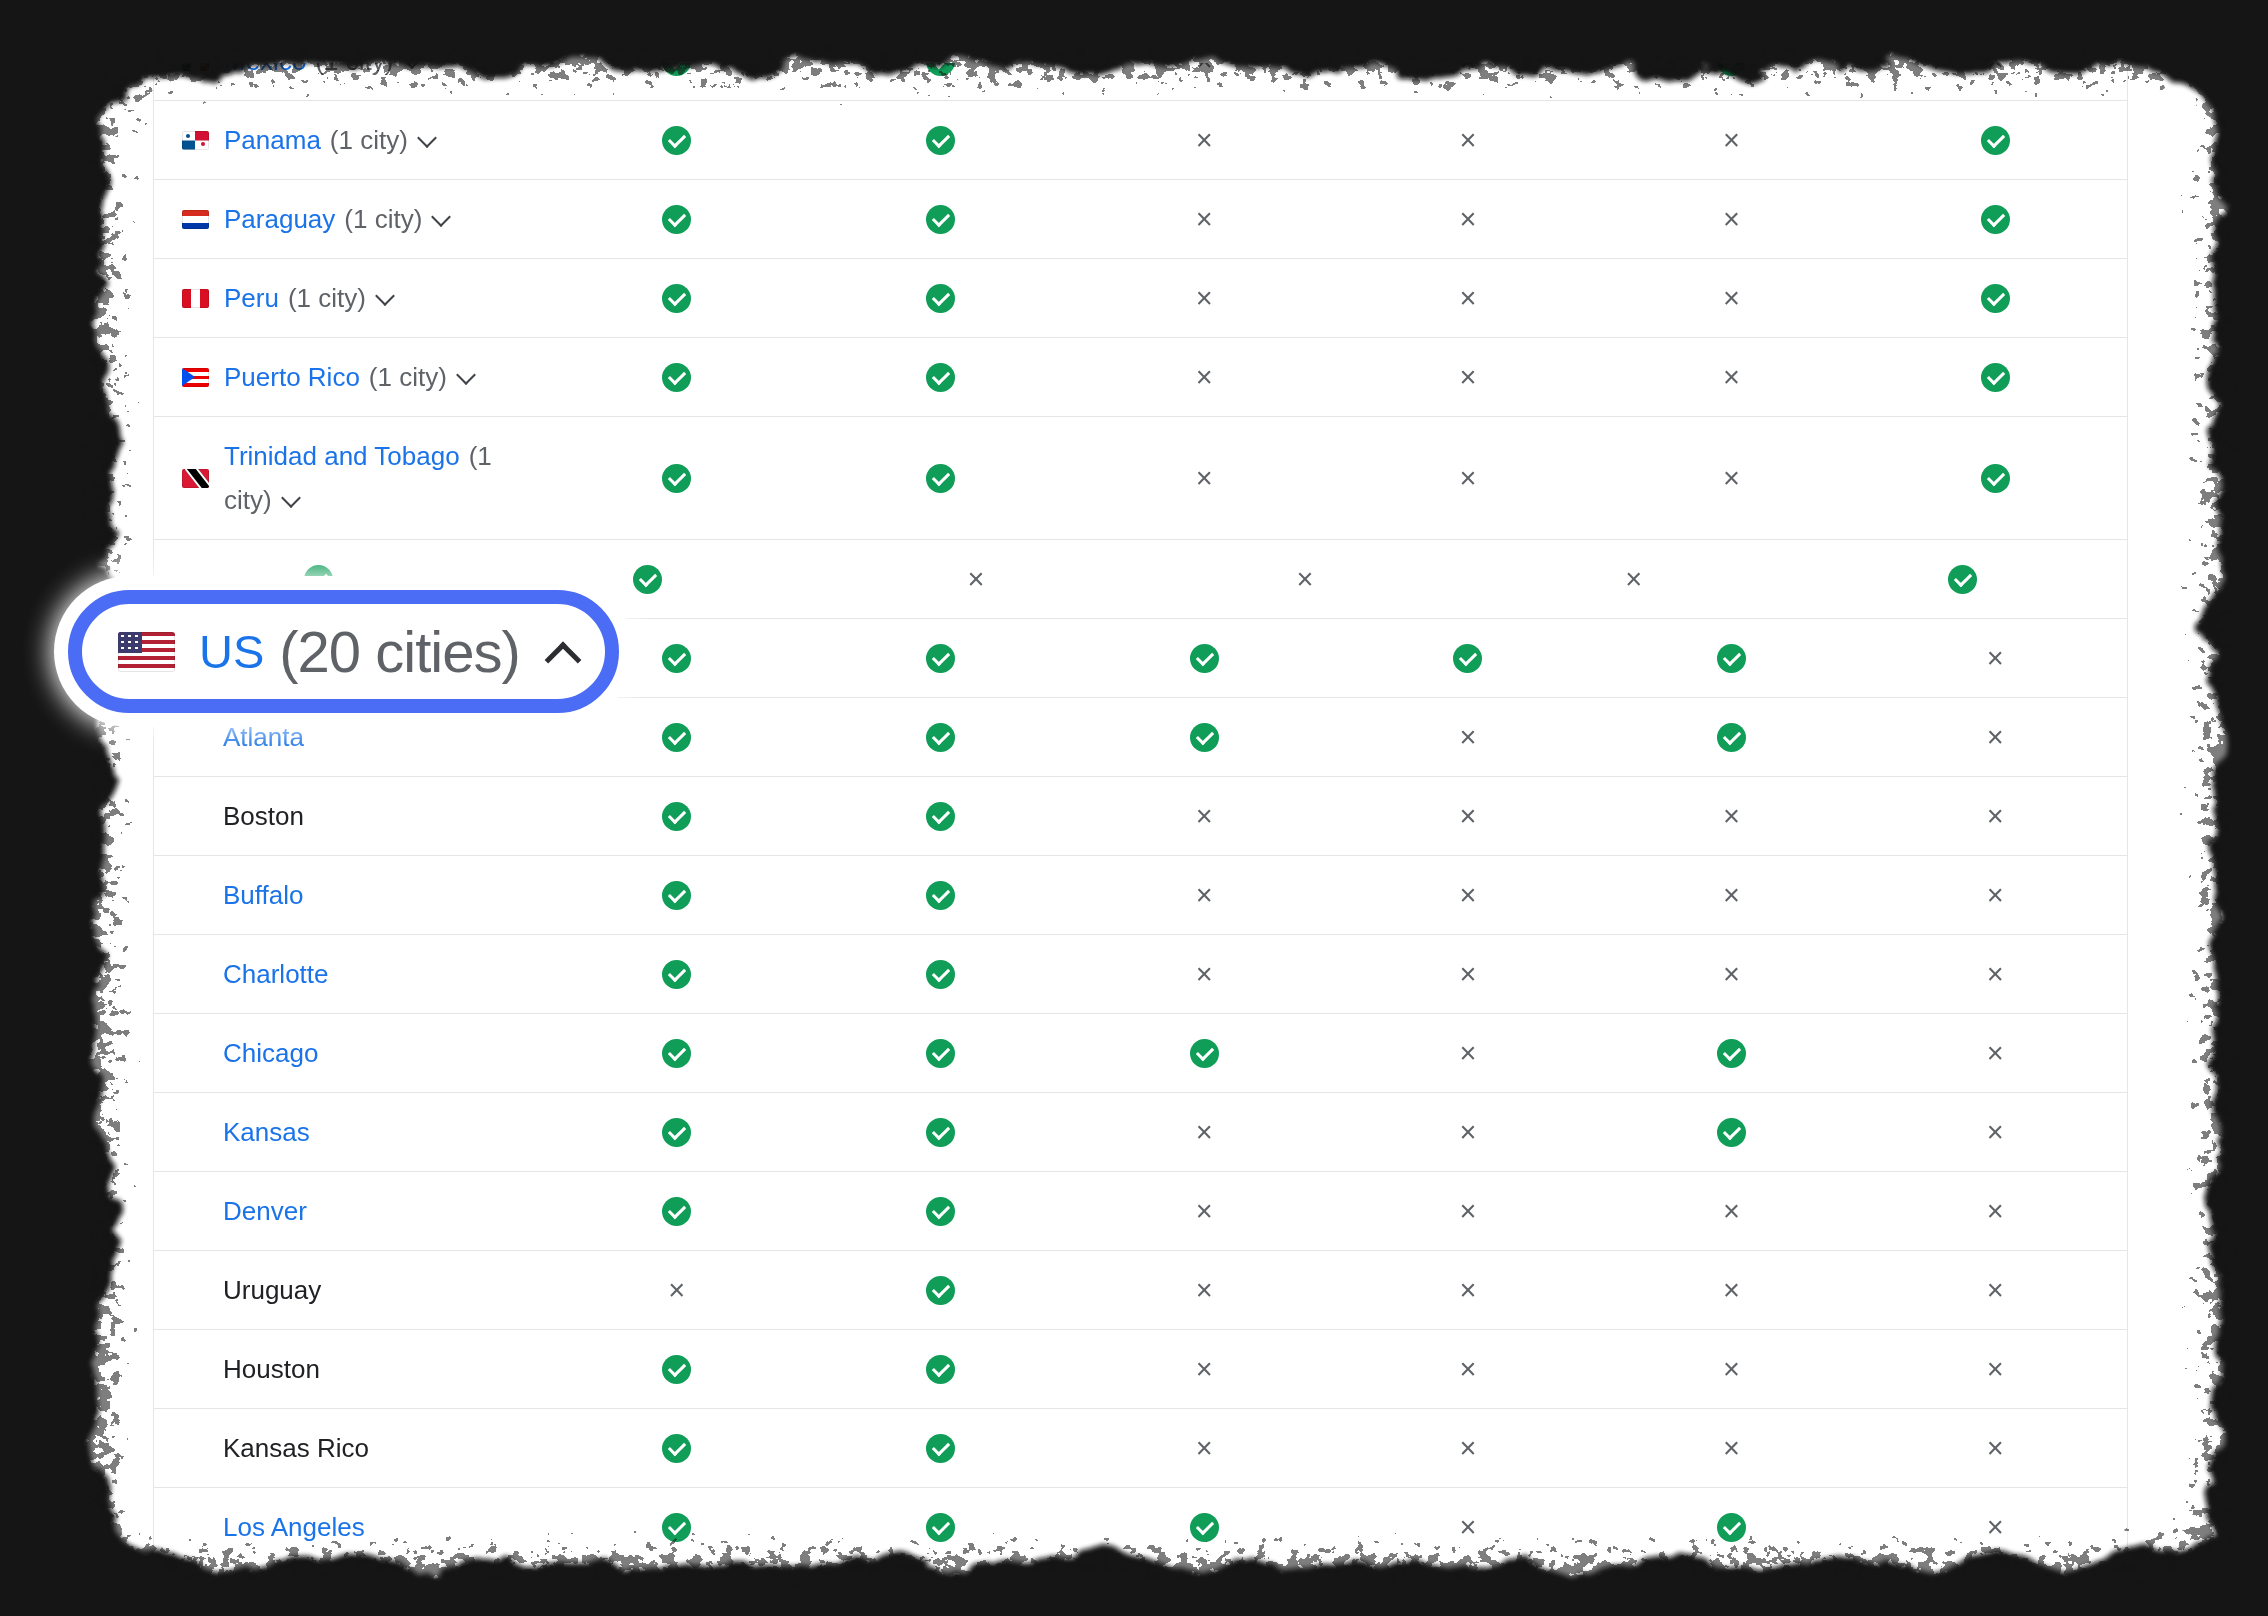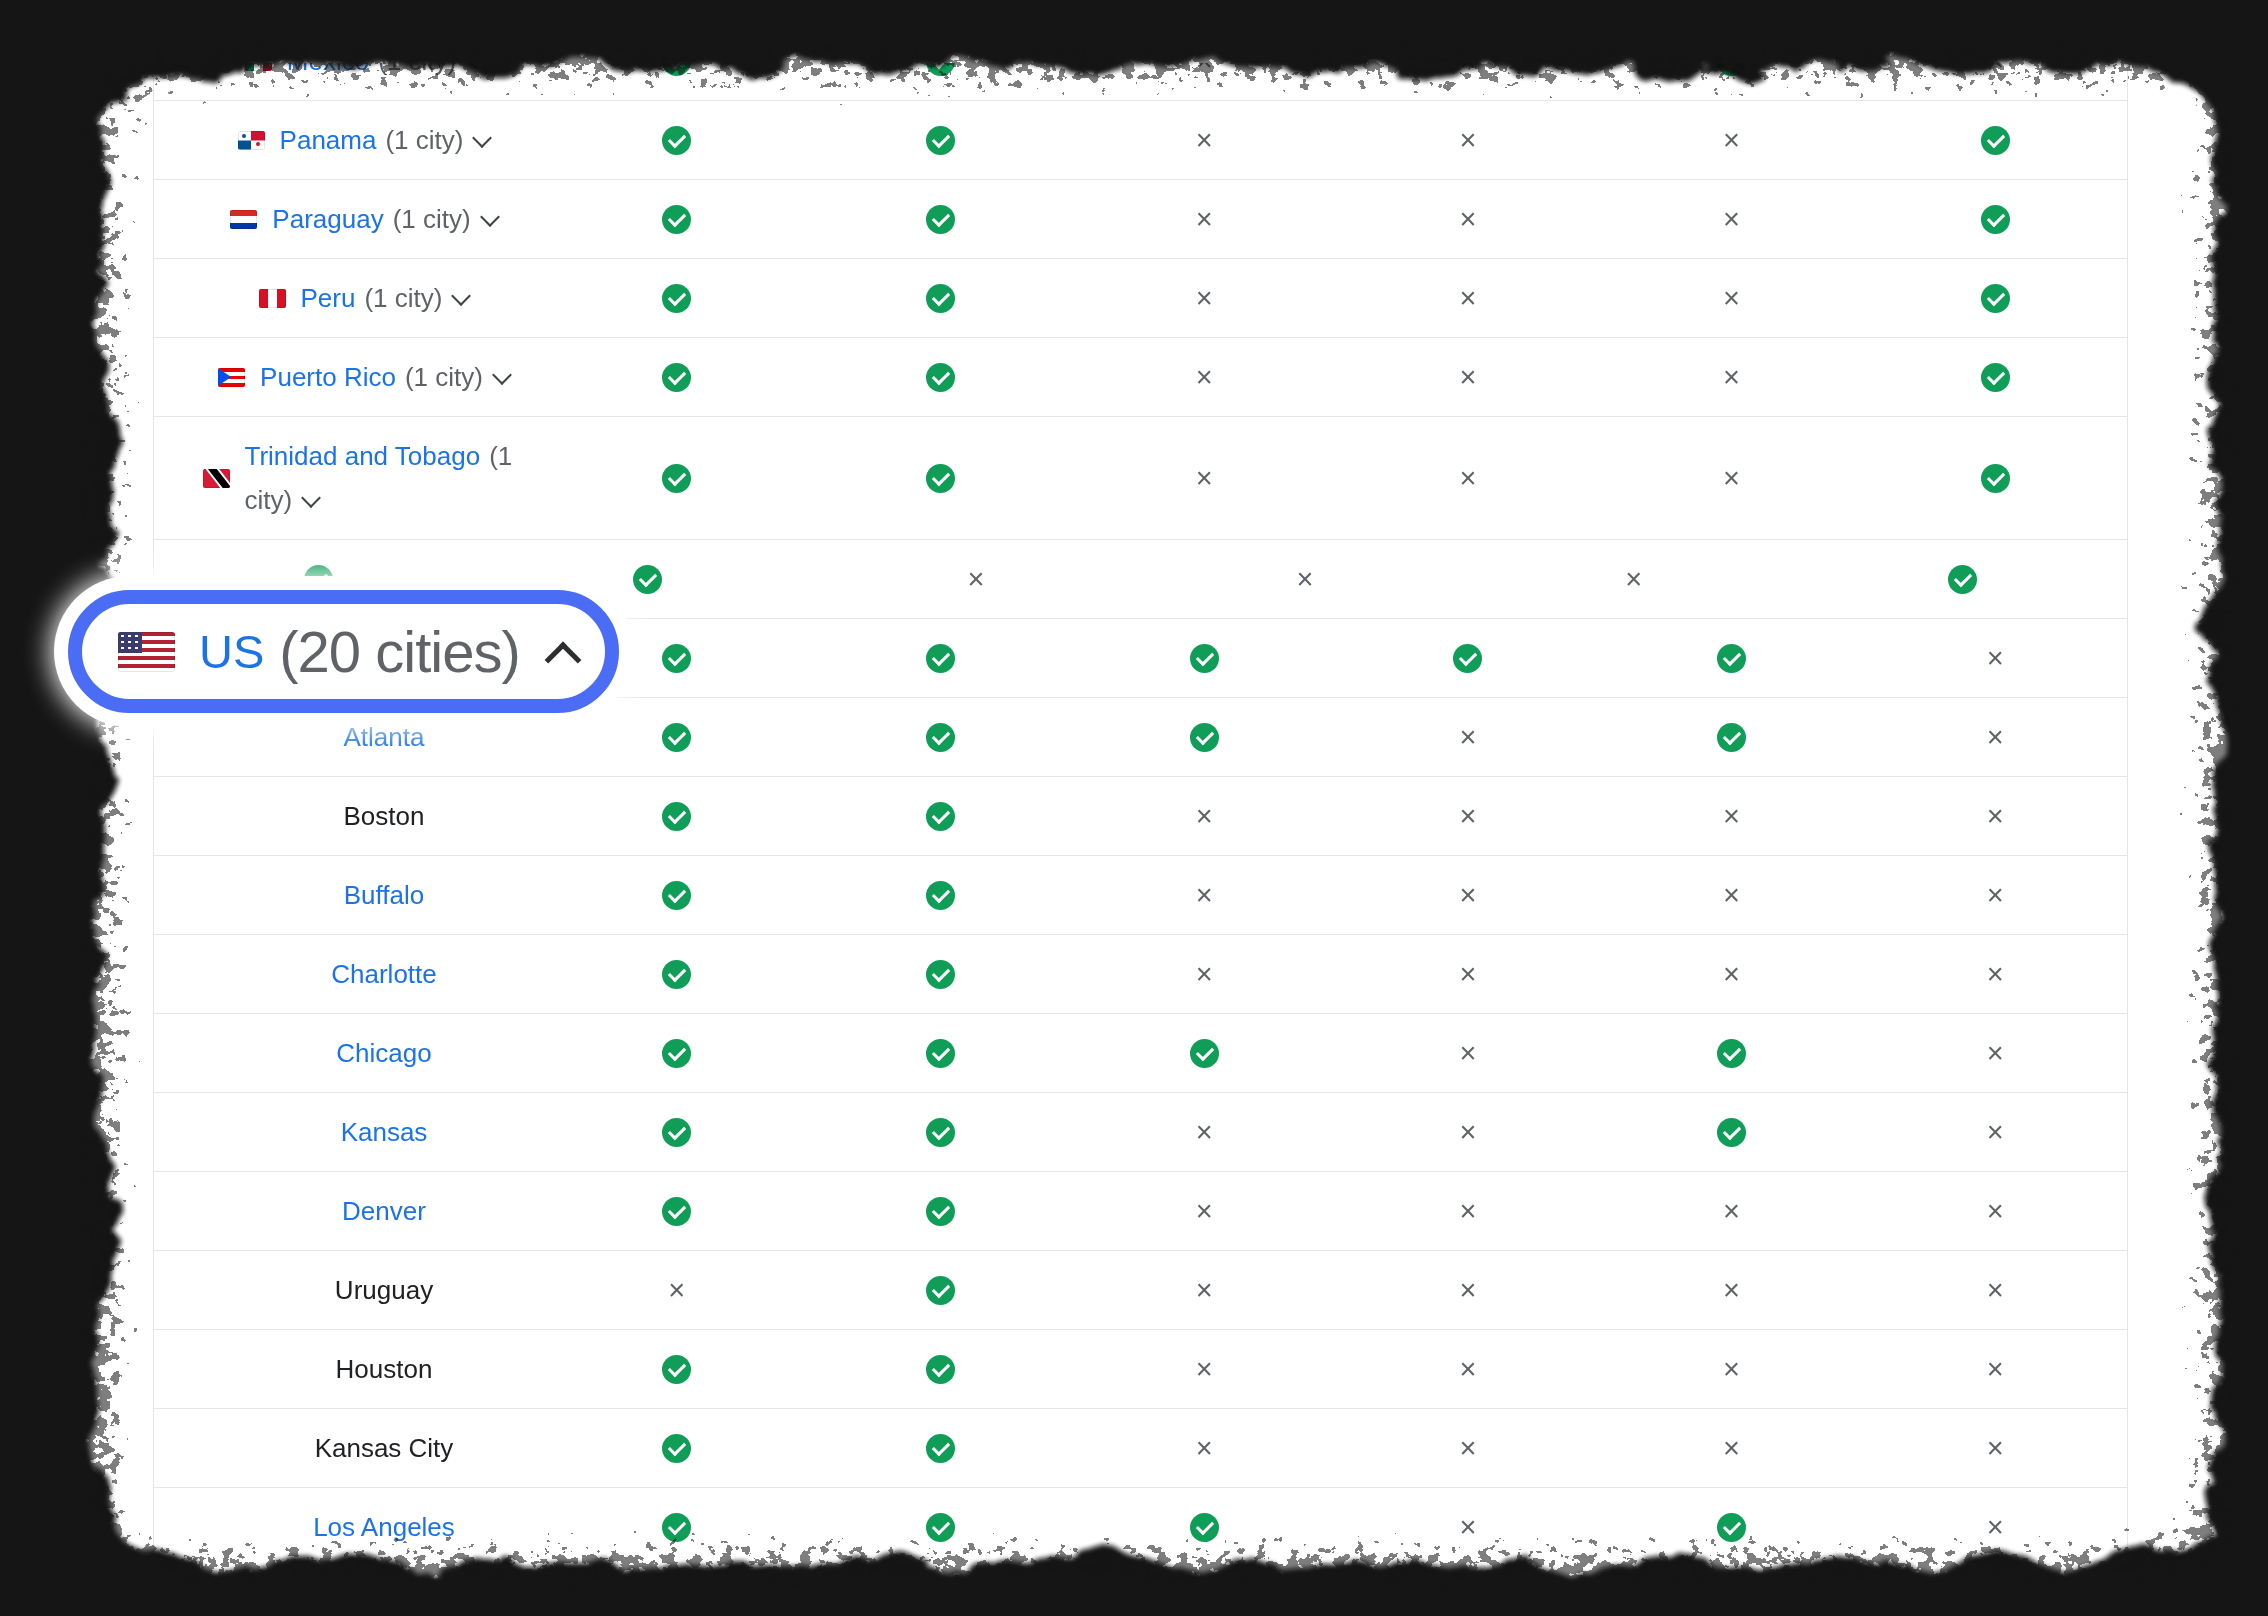--- a/index.html
+++ b/index.html
@@ -7,21 +7,21 @@
          font-family:"Liberation Sans", sans-serif;}
 
   
   .card{position:absolute;left:128px;top:63px;width:2069px;height:1487px;background:#fff;
         border-radius:46px;overflow:hidden;z-index:1;}
   .table{position:absolute;left:25px;top:-41px;width:1975px;
          border-left:1px solid var(--divider,#e5e6e8);border-right:1px solid var(--divider,#e5e6e8);
          box-sizing:border-box;background:#fff;}
   .row{display:flex;align-items:center;height:78px;border-bottom:1px solid var(--divider,#e5e6e8);}
   .row.tall{height:122px;}
-  .label-cell{width:391px;flex:none;display:flex;align-items:center;padding-left:28px;box-sizing:border-box;justify-content:center;}
+  .label-cell{width:391px;flex:none;display:flex;align-items:center;padding-left:28px;box-sizing:border-box;}
   .label-cell.no-flag{padding-left:69px;}
   .lwrap{font-size:26px;line-height:44px;color:var(--dark,#202124);white-space:nowrap;}
   .row.tall .lwrap{white-space:normal;width:280px;}
   .name{color:var(--dark,#202124);}
   .name.link{color:var(--blue,#1a73e8);cursor:pointer;}
   .suffix{color:var(--muted,#5f6368);margin-left:9px;}
   .mark-cell{flex:1;display:flex;align-items:center;justify-content:center;}
   .check{width:29px;height:29px;border-radius:50%;background:var(--green,#0f9d58);position:relative;flex:none;}
   .check::after{content:"";position:absolute;left:7px;top:8px;width:13px;height:7px;
                 border-left:3px solid #fff;border-bottom:3px solid #fff;transform:rotate(-45deg);}
@@ -465,21 +465,21 @@
           </div>
           <div class="mark-cell">
             <span class="cross">×</span>
           </div>
           <div class="mark-cell">
             <span class="cross">×</span>
           </div>
         </div>
         <div class="row">
           <div class="label-cell no-flag">
-            <span class="lwrap"><span class="name">Kansas City</span></span>
+            <span class="lwrap"><span class="name">Kansas Rico</span></span>
           </div>
           <div class="mark-cell">
             <span class="check"></span>
           </div>
           <div class="mark-cell">
             <span class="check"></span>
           </div>
           <div class="mark-cell">
             <span class="cross">×</span>
           </div>

